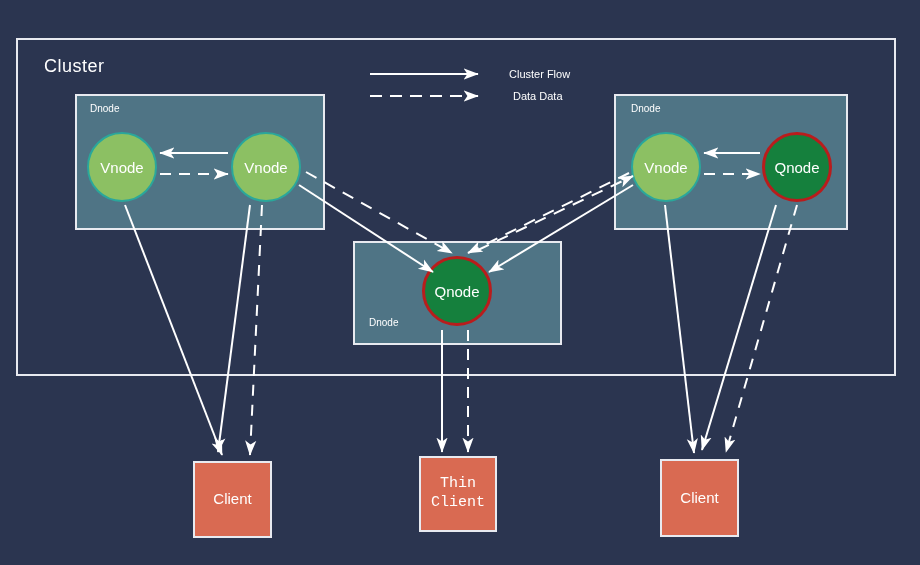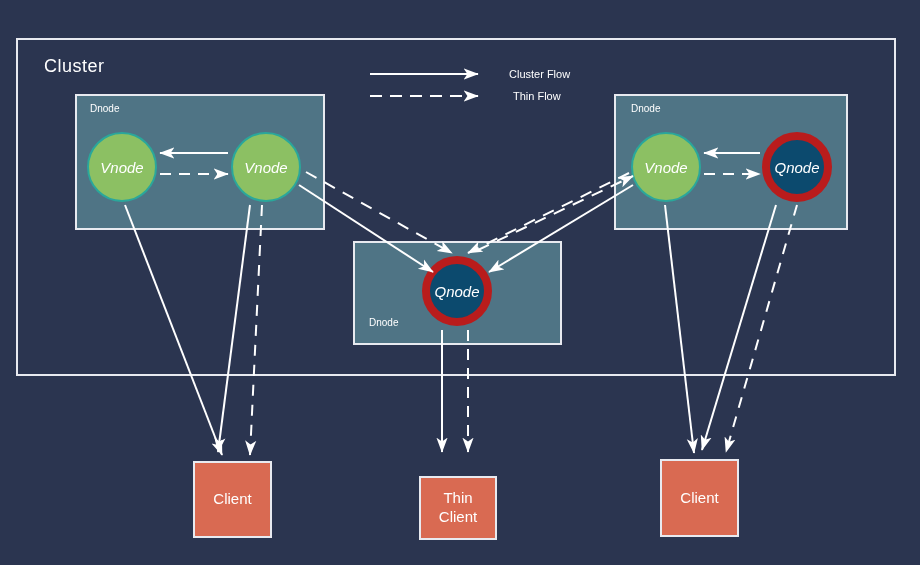--- a/index.html
+++ b/index.html
@@ -49,29 +49,28 @@
   }
   .node-circle {
     position: absolute;
     border-radius: 50%;
     display: flex;
     align-items: center;
     justify-content: center;
     color: #ffffff;
     font-size: 15px;
     box-sizing: border-box;
-    font-style: italic;
   }
   .vnode {
     background: #8cc063;
     border: 2px solid #2aa79b;
   }
   .qnode {
-    background: #0c4a6e;
-    border: 8px solid #b91c1c;
+    background: #15803d;
+    border: 3px solid #b91c1c;
   }
   .client-box {
     position: absolute;
     background: #d96a52;
     border: 2px solid #e8eaf0;
     box-sizing: border-box;
     display: flex;
     align-items: center;
     justify-content: center;
     text-align: center;
@@ -89,21 +88,21 @@
 </style>
 </head>
 <body>
 
 <div id="stage">
 
   <div class="cluster-box"></div>
   <div class="cluster-title">Cluster</div>
 
   <div class="legend-label" style="left:509px; top:68px;">Cluster Flow</div>
-  <div class="legend-label" style="left:513px; top:90px;">Thin Flow</div>
+  <div class="legend-label" style="left:513px; top:90px;">Data Data</div>
 
   <div class="dnode-box" style="left:75px; top:94px; width:250px; height:136px;"></div>
   <div class="dnode-label" style="left:90px; top:103px;">Dnode</div>
   <div class="node-circle vnode" style="left:87px; top:132px; width:70px; height:70px;">
     <span>Vnode</span>
   </div>
   <div class="node-circle vnode" style="left:231px; top:132px; width:70px; height:70px;">
     <span>Vnode</span>
   </div>
 
@@ -116,21 +115,21 @@
     <span>Qnode</span>
   </div>
 
   <div class="dnode-box" style="left:353px; top:241px; width:209px; height:104px;"></div>
   <div class="dnode-label" style="left:369px; top:317px;">Dnode</div>
   <div class="node-circle qnode" style="left:422px; top:256px; width:70px; height:70px;">
     <span>Qnode</span>
   </div>
 
   <div class="client-box" style="left:193px; top:461px; width:79px; height:77px;">Client</div>
-  <div class="client-box" style="left:419px; top:476px; width:78px; height:64px;">Thin
+  <div class="client-box" style="left:419px; top:456px; width:78px; height:76px;font-family:Liberation Mono, monospace;">Thin
 Client</div>
   <div class="client-box" style="left:660px; top:459px; width:79px; height:78px;">Client</div>
 
   <svg id="wire" viewBox="0 0 920 565">
     <defs>
       <marker id="ah" markerWidth="9" markerHeight="9" refX="7.2" refY="3.1" orient="auto" markerUnits="strokeWidth">
         <path d="M0,0.3 L7.6,3.1 L0,5.9 L1.9,3.1 Z" fill="#ffffff"></path>
       </marker>
     </defs>
     <g stroke="#ffffff" fill="none" stroke-width="2" marker-end="url(#ah)">

